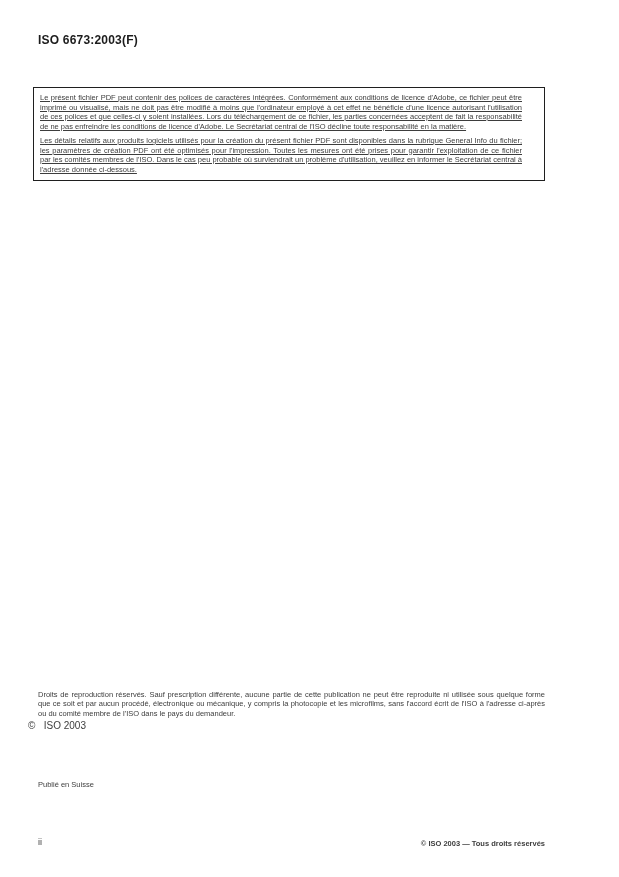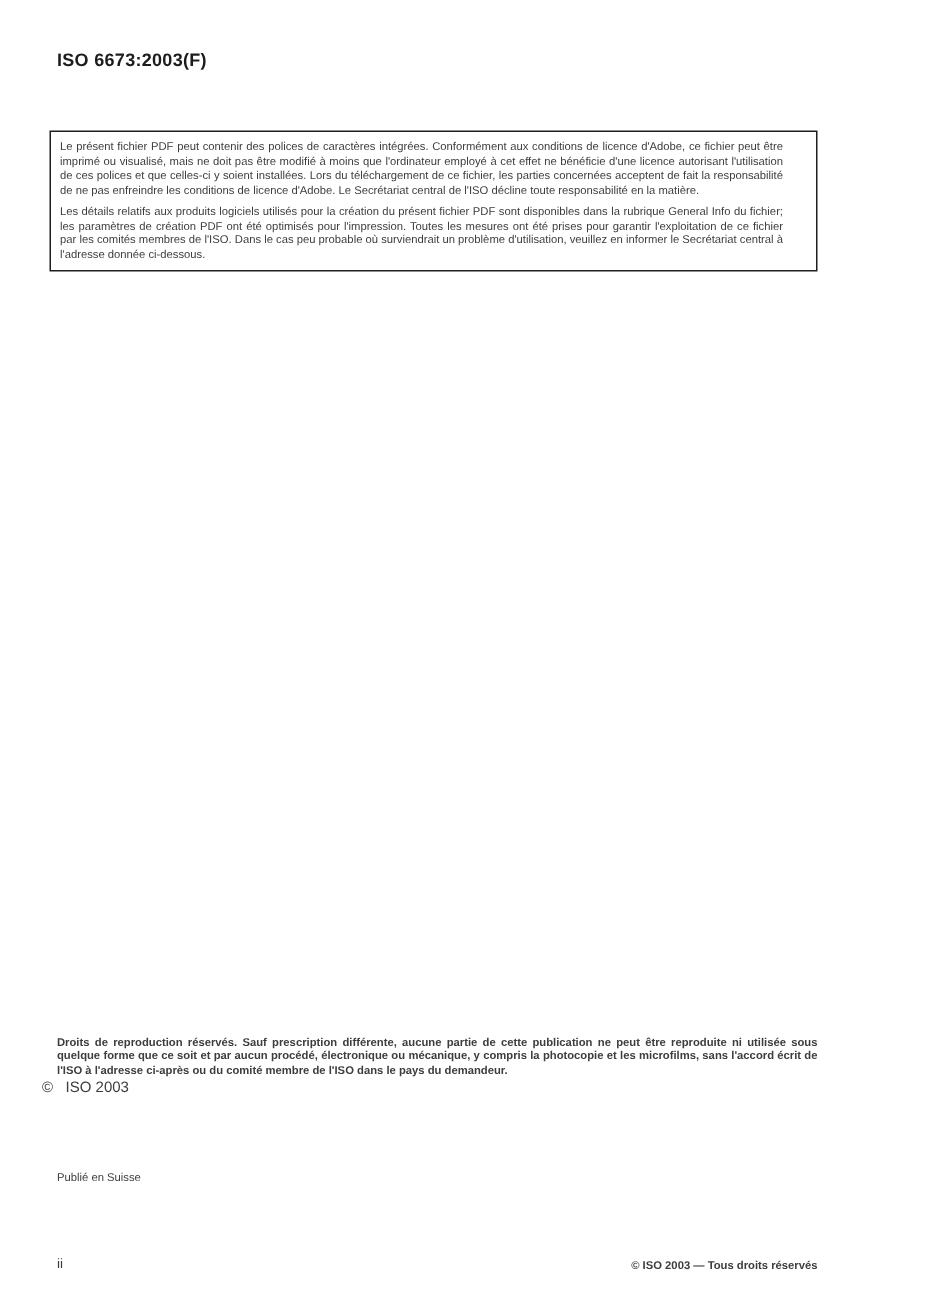--- a/index.html
+++ b/index.html
@@ -42,20 +42,21 @@
     color: #242424;
     margin: 0 0 4px 0;
     line-height: 11px;
   }
   .disclaimer-para {
     margin: 0 16px 5px 0;
     font-size: 7.5px;
     line-height: 9.5px;
     text-align: justify;
     color: #3d3d3d;
+    text-decoration: underline;
   }
   .disclaimer-para:last-child {
     margin-bottom: 0;
   }
   .copyright-notice {
     position: absolute;
     left: 28px;
     top: 676px;
     font-size: 10px;
     color: #3d3d3d;
@@ -64,21 +65,20 @@
   }
   .rights-text {
     position: absolute;
     left: 38px;
     top: 690px;
     width: 507px;
     font-size: 7.5px;
     line-height: 9.3px;
     text-align: justify;
     color: #3d3d3d;
-    font-weight: bold;
   }
   .address-block {
     position: absolute;
     left: 50px;
     top: 722px;
     font-size: 7.5px;
     line-height: 9.2px;
     color: #3d3d3d;
   }
   .address-line {

